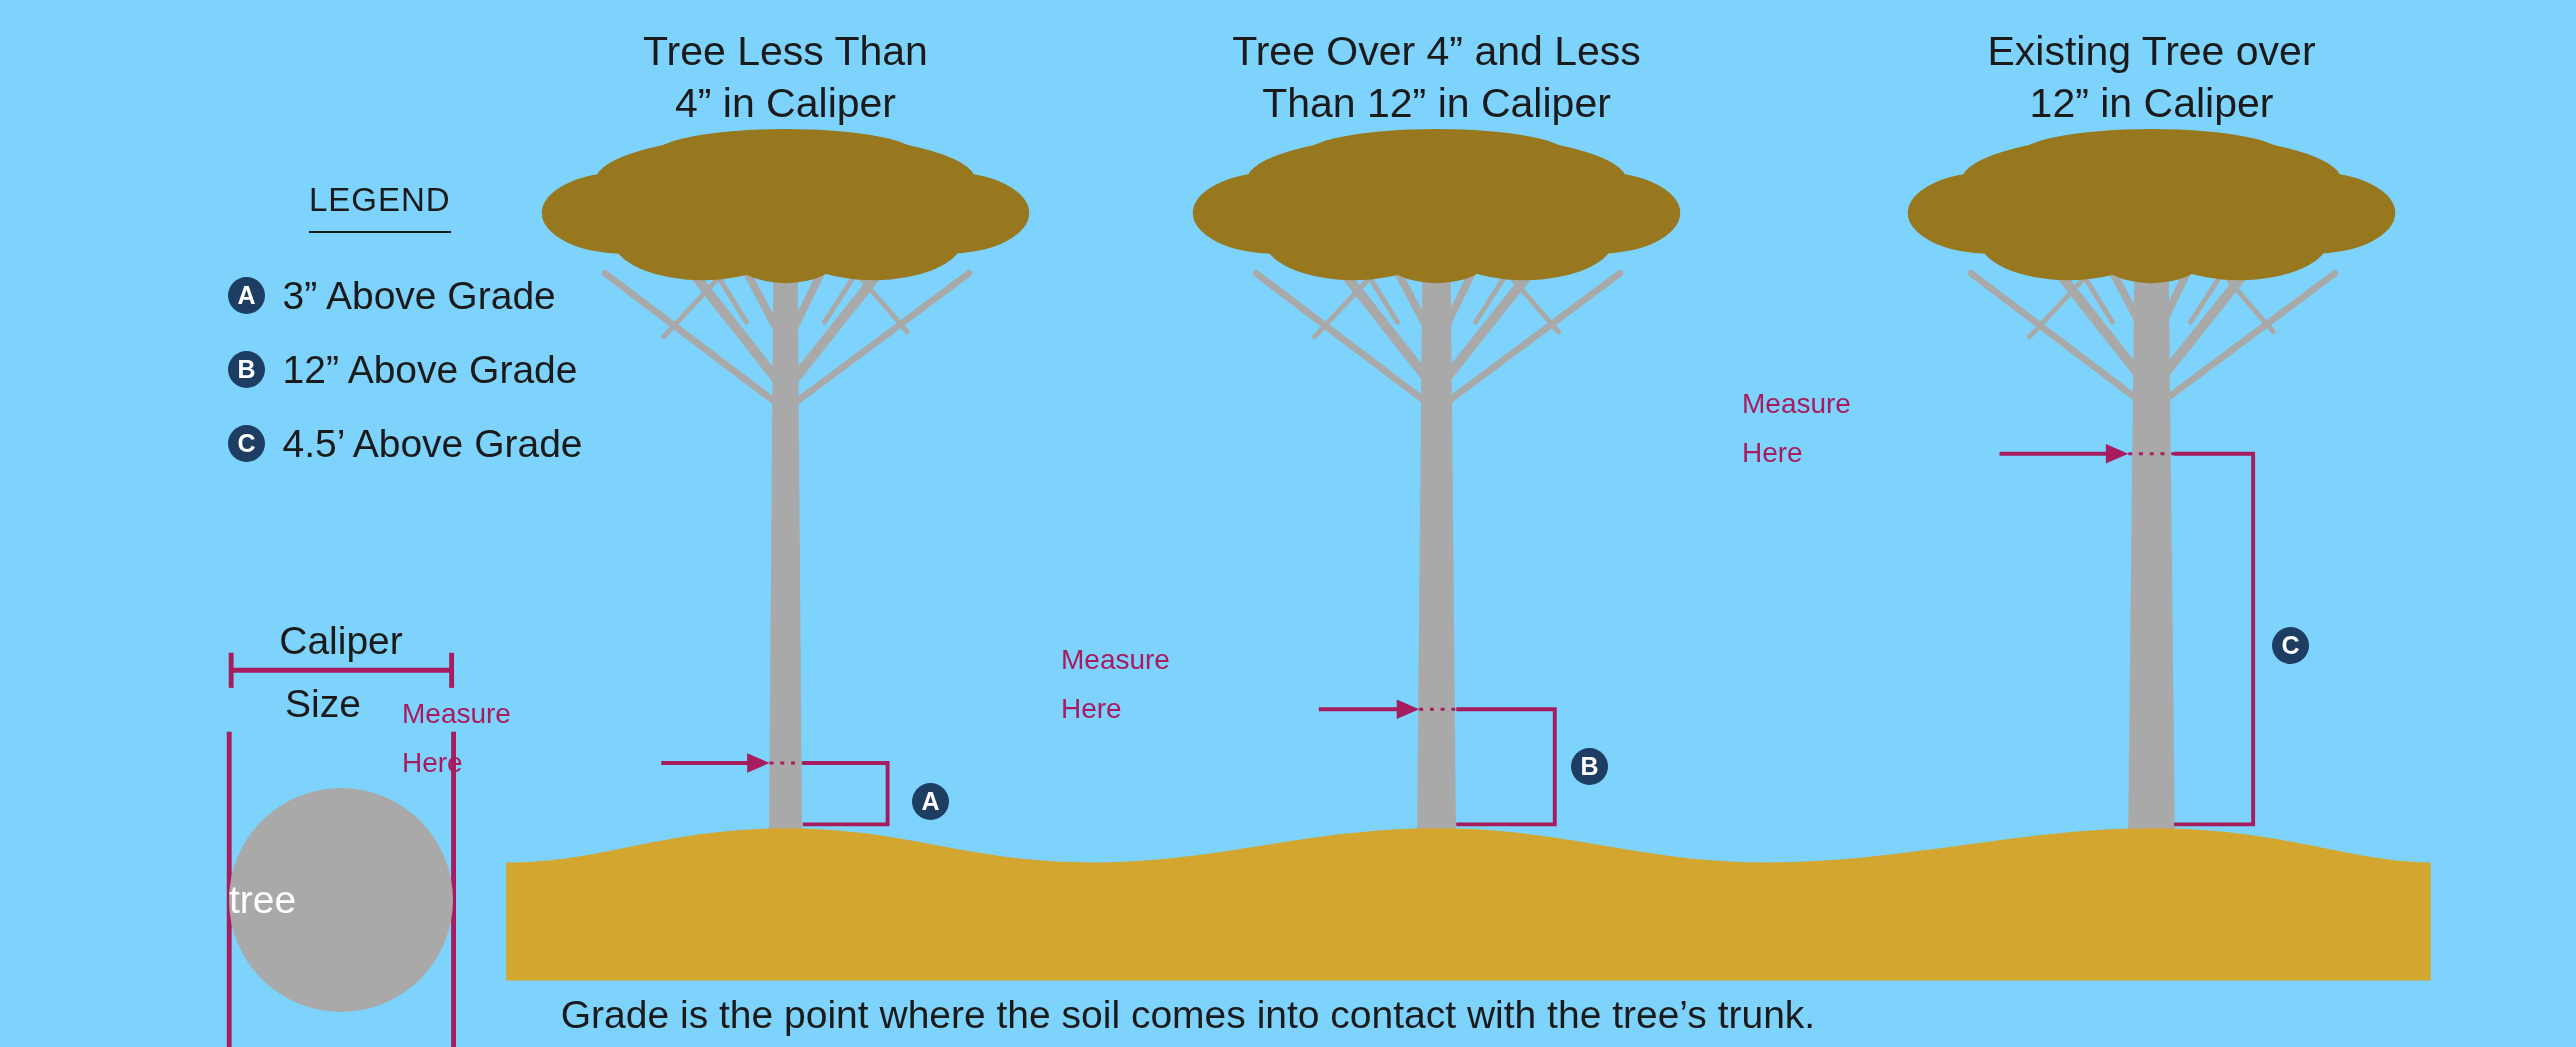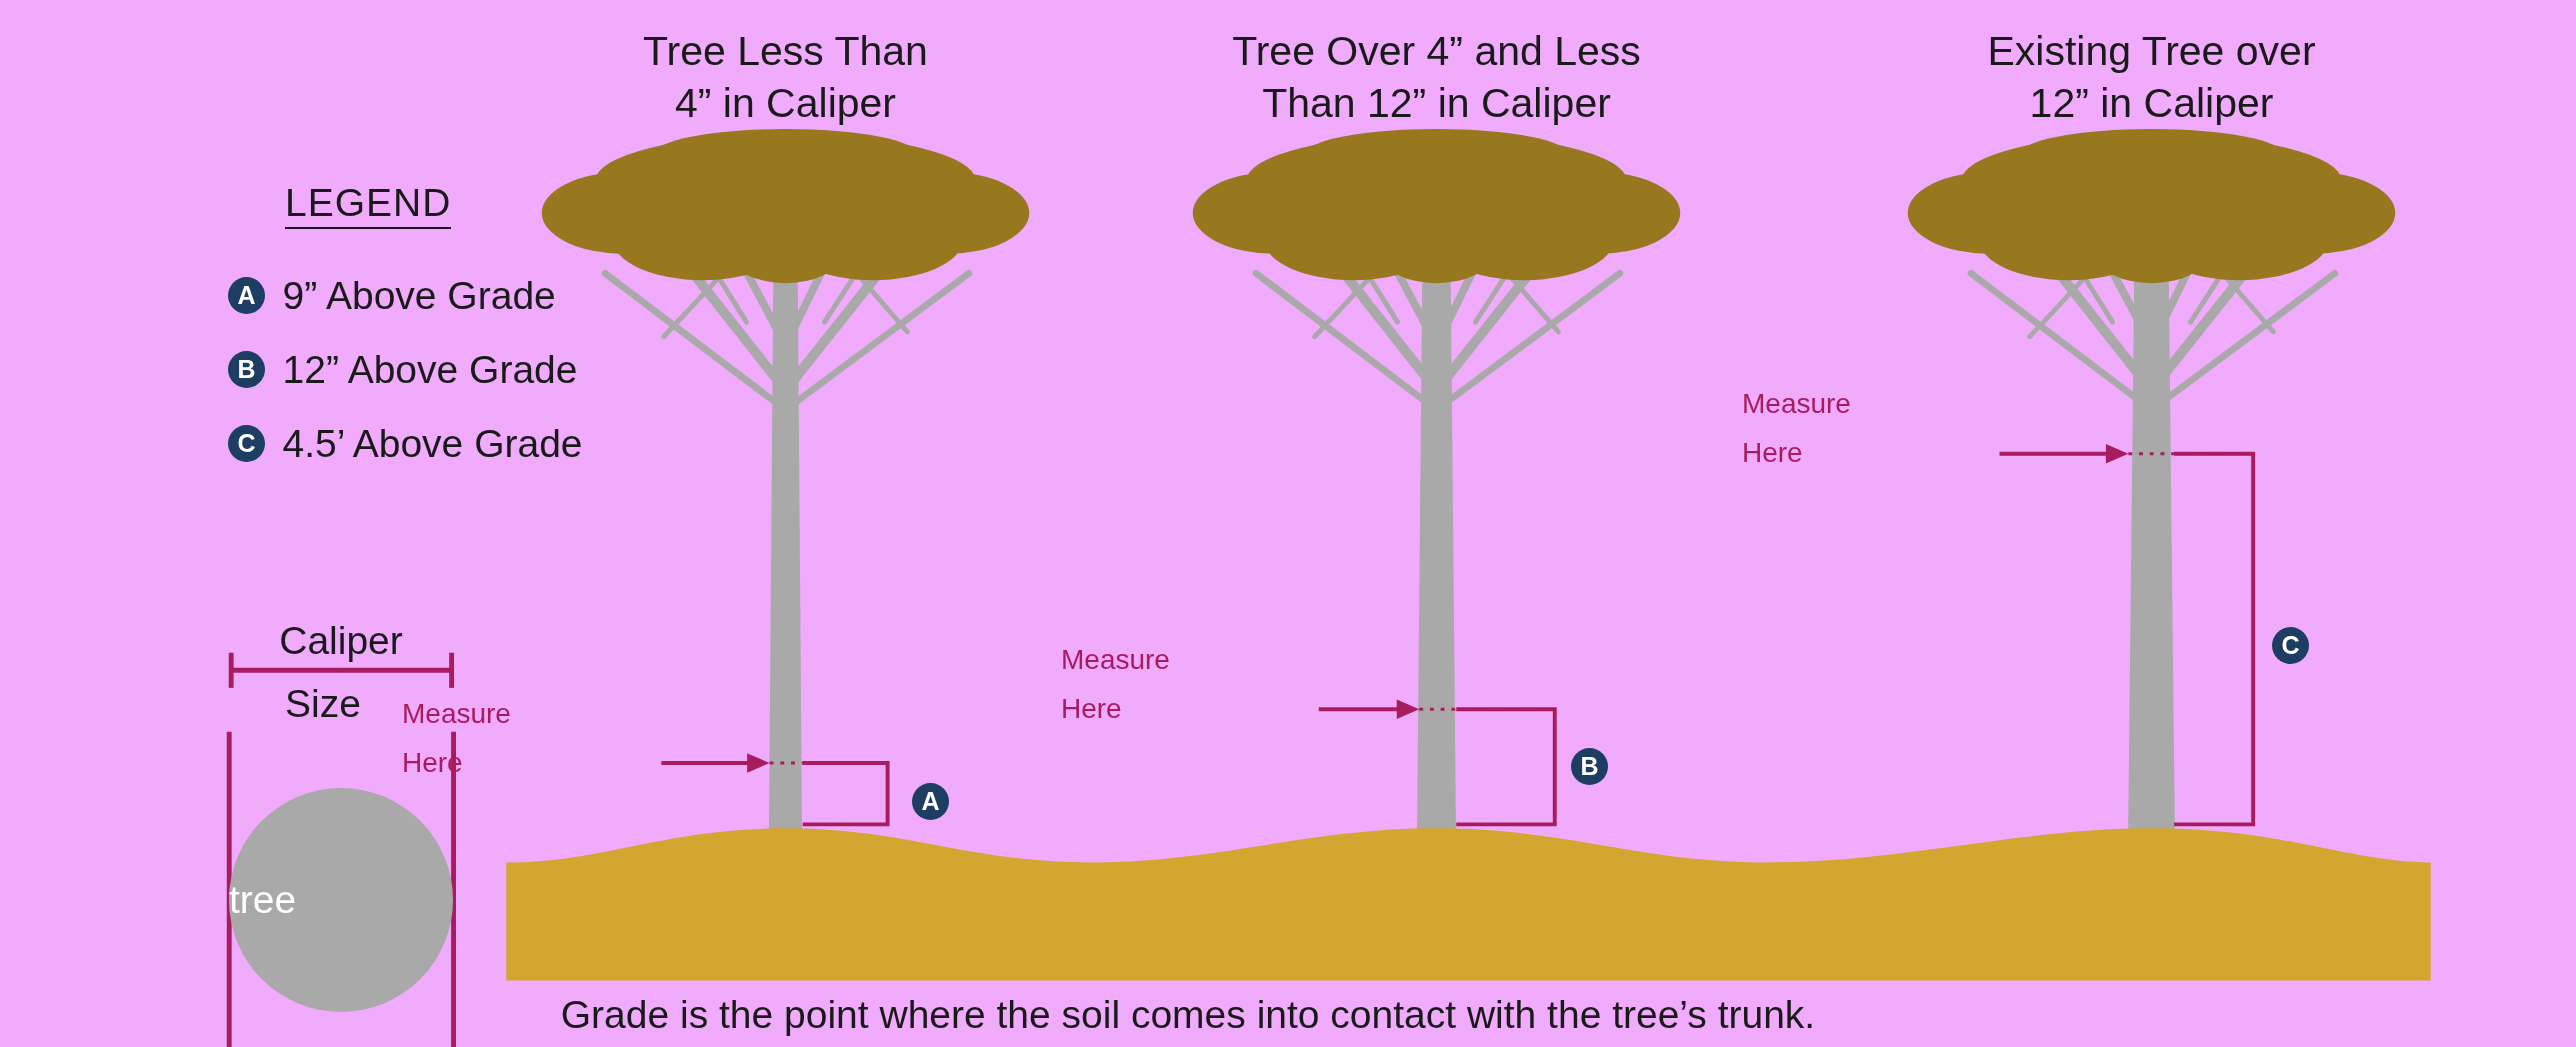--- a/index.html
+++ b/index.html
@@ -5,34 +5,34 @@
   :root{
     --magenta:#A71C5E;
     --navy:#1D3D63;
     --canopy:#97781F;
     --ground:#D2A62F;
     --trunk:#A9A9A9;
     --text:#1A1A1A;
   }
   *{margin:0;padding:0;box-sizing:border-box;}
   body{background:#fff;font-family:"Liberation Sans", sans-serif;}
-  #canvas{position:relative;width:2576px;height:1048px;background:#f0abfc;overflow:hidden;}
+  #canvas{position:relative;width:2576px;height:1048px;background:#7dd3fc;overflow:hidden;}
 
   .abs{position:absolute;}
 
   
   .diagram-title{
     width:683px;text-align:center;font-size:41px;line-height:52px;
     color:var(--text);white-space:pre-line;
   }
 
   
   .legend-title{
-    font-size:39px;color:var(--text);letter-spacing:1px;
-    border-bottom:2.9px solid var(--text);padding-bottom:2px;display:inline-block;
+    font-size:33px;color:var(--text);letter-spacing:1px;
+    border-bottom:2.9px solid var(--text);padding-bottom:12px;display:inline-block;margin-left:24px;
   }
   .legend-row{display:flex;align-items:center;gap:17.6px;height:47px;}
   .legend-label{font-size:39px;color:var(--text);white-space:nowrap;}
 
   .badge{
     width:37px;height:37px;border-radius:50%;
     background:var(--navy);color:#fff;font-size:25px;font-weight:bold;
     display:flex;align-items:center;justify-content:center;flex:0 0 37px;
   }
 
@@ -186,21 +186,21 @@
   <div class="abs diagram-title" style="left:1095px;top:25px;">Tree Over 4” and Less
 Than 12” in Caliper</div>
   <div class="abs diagram-title" style="left:1810px;top:25px;">Existing Tree over
 12” in Caliper</div>
 
   <div class="abs" style="left:285px;top:181px;">
     <span class="legend-title">LEGEND</span>
   </div>
   <div class="abs legend-row" style="left:228px;top:272px;">
     <div class="badge">A</div>
-    <div class="legend-label">9” Above Grade</div>
+    <div class="legend-label">3” Above Grade</div>
   </div>
   <div class="abs legend-row" style="left:228px;top:346px;">
     <div class="badge">B</div>
     <div class="legend-label">12” Above Grade</div>
   </div>
   <div class="abs legend-row" style="left:228px;top:420px;">
     <div class="badge">C</div>
     <div class="legend-label">4.5’ Above Grade</div>
   </div>
 

